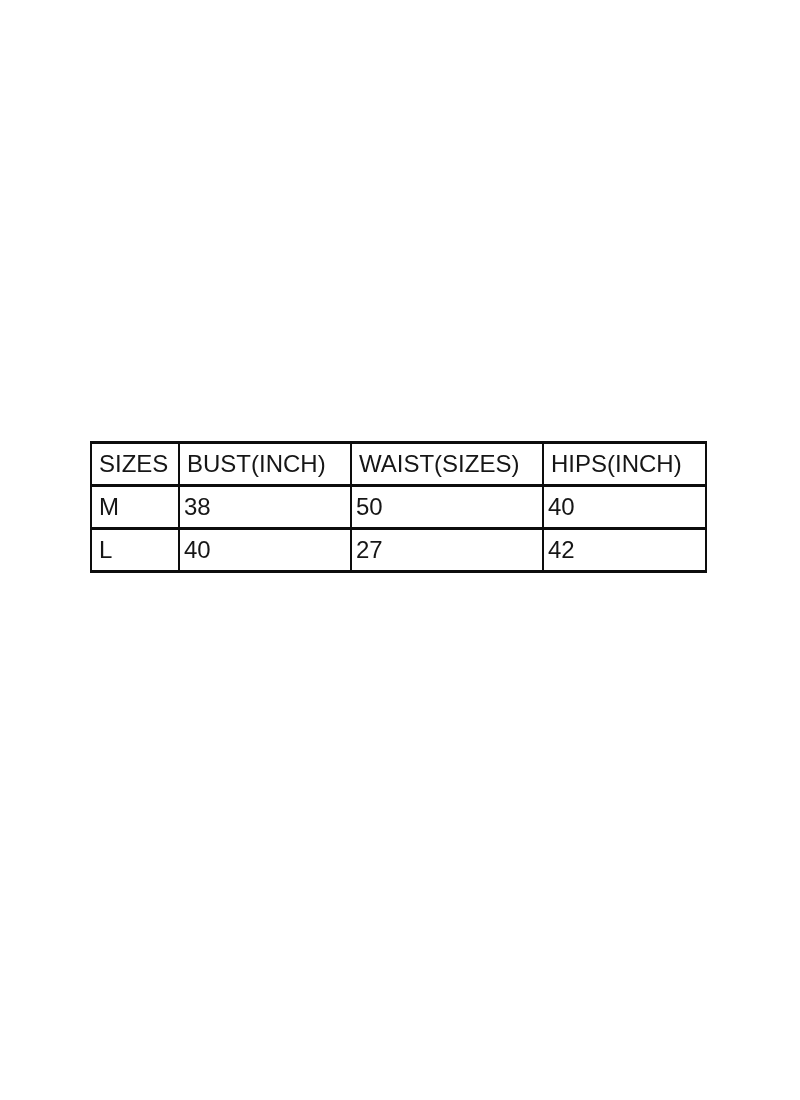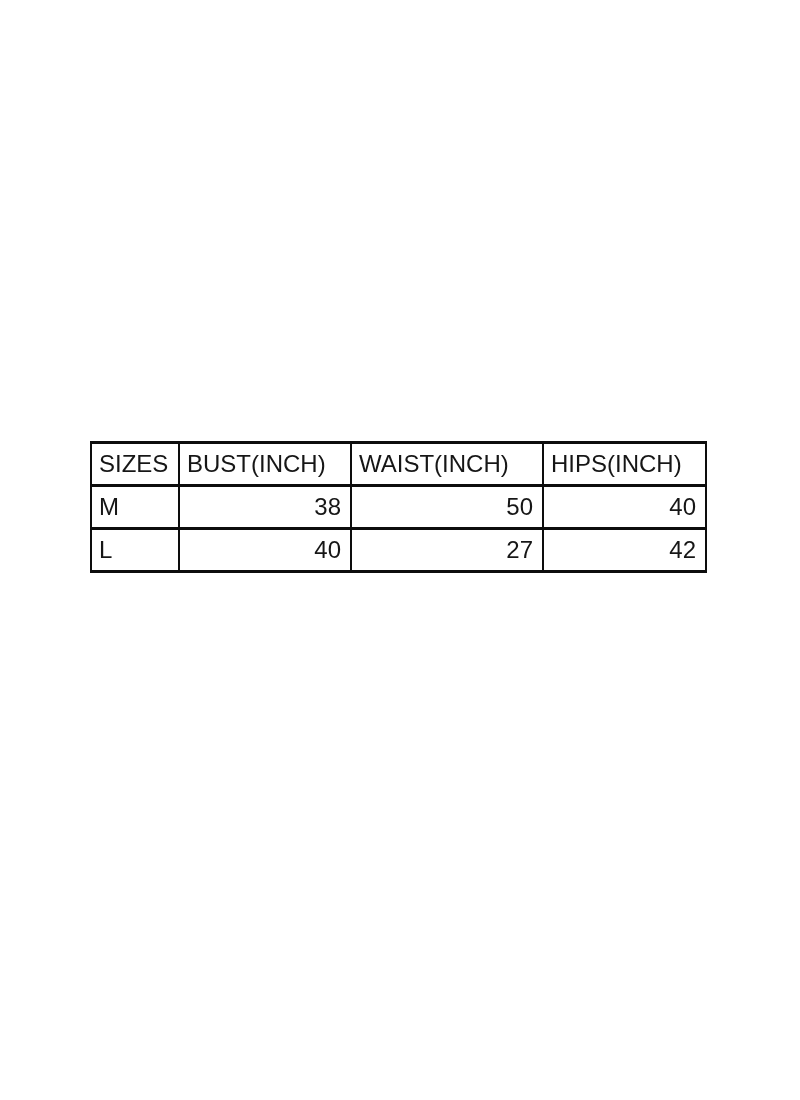--- a/index.html
+++ b/index.html
@@ -40,21 +40,21 @@
   table.size-chart th {
     text-align: left;
     padding: 0 4px 0 7px;
     border-radius: 7px;
   }
   table.size-chart td.size-cell {
     text-align: left;
     padding: 0 4px 0 7px;
   }
   table.size-chart td.num-cell {
-    text-align: right;
+    text-align: left;
     padding: 0 9px 0 4px;
     margin-left: 44px;
   }
   col.c-sizes { width: 88px; }
   col.c-bust  { width: 172px; }
   col.c-waist { width: 192px; }
   col.c-hips  { width: 163px; }
 </style>
 </head>
 <body>
@@ -64,21 +64,21 @@
     <colgroup>
       <col class="c-sizes">
       <col class="c-bust">
       <col class="c-waist">
       <col class="c-hips">
     </colgroup>
     <thead>
       <tr>
         <th>SIZES</th>
         <th>BUST(INCH)</th>
-        <th>WAIST(INCH)</th>
+        <th>WAIST(SIZES)</th>
         <th>HIPS(INCH)</th>
       </tr>
     </thead>
     <tbody>
       <tr>
         <td class="size-cell">M</td>
         <td class="num-cell">38</td>
         <td class="num-cell">50</td>
         <td class="num-cell">40</td>
       </tr>

